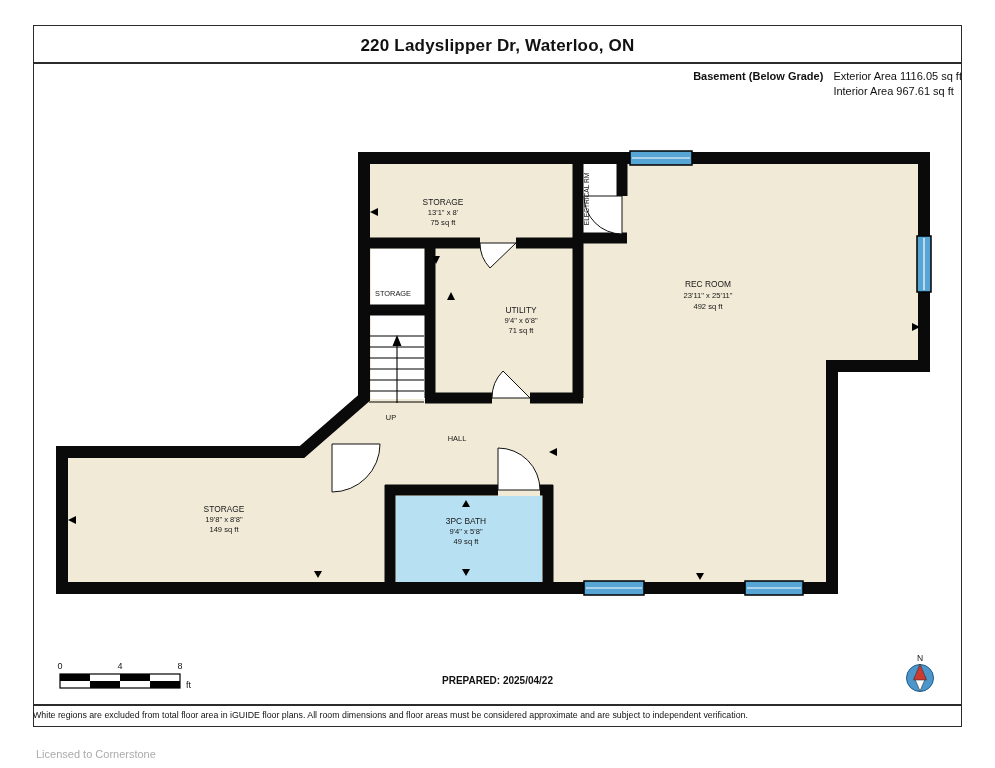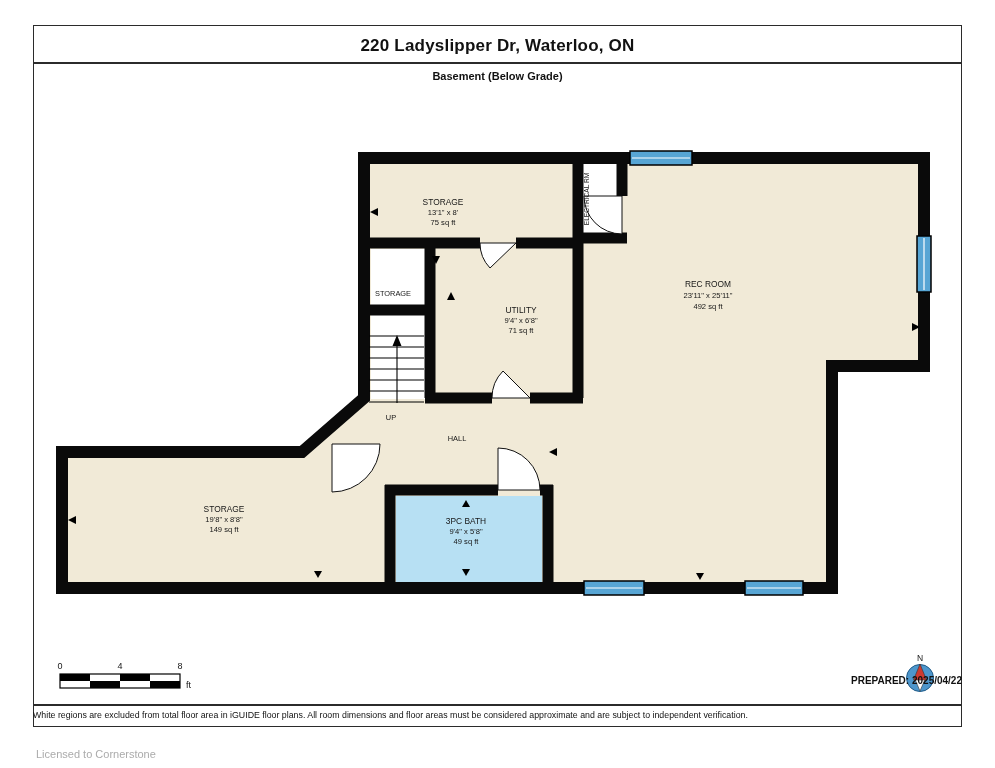--- a/index.html
+++ b/index.html
@@ -9,24 +9,24 @@
   }
   body { background:#fff; font-family:"Liberation Sans", sans-serif; color:#111; }
   .page { position:relative; width:995px; height:768px; background:#fff; overflow:hidden; }
   .frame { position:absolute; left:33px; top:25px; width:929px; height:702px; border:1.5px solid #2b2b2b; }
   .rule { position:absolute; left:33px; width:929px; height:1.5px; background:#2b2b2b; }
   .rule-top { top:62px; }
   .rule-bottom { top:704px; }
   .title { position:absolute; left:33px; top:36px; width:929px; text-align:center;
            font-size:17px; font-weight:bold; letter-spacing:0.2px; }
   .subheader { position:absolute; left:33px; top:69px; width:929px; display:flex;
-               justify-content:center; align-items:flex-start; gap:10px; font-size:11px; line-height:14.5px; }
+               justify-content:flex-end; align-items:flex-start; gap:10px; font-size:11px; line-height:14.5px; }
   .floor-label { font-weight:bold; }
   .areas { display:flex; flex-direction:column; }
-  .prepared { position:absolute; left:33px; top:675px; width:929px; text-align:right;
+  .prepared { position:absolute; left:33px; top:675px; width:929px; text-align:center;
               font-size:10px; font-weight:bold; }
   .disclaimer { position:absolute; left:33px; top:710px; width:929px; text-align:left; font-size:8.8px; }
   .license { position:absolute; left:36px; top:748px; font-size:11px; color:#ababab;text-align:center; }
   svg.plan { position:absolute; left:0; top:0; width:995px; height:768px; }
   svg text { font-family:"Liberation Sans", sans-serif; fill:#161616; }
   .outline { fill:var(--floor-fill); stroke:var(--wall); stroke-width:12; stroke-linejoin:miter; }
   .white-room { fill:#ffffff; }
   .bathfill { fill:var(--bath-fill); }
   .wall { stroke:var(--wall); stroke-width:11; stroke-linecap:butt; }
   .door { fill:#ffffff; stroke:#111; stroke-width:1; }
@@ -48,20 +48,24 @@
 <body>
 
 <div class="page">
 
   <div class="frame"></div>
   <div class="title">220 Ladyslipper Dr, Waterloo, ON</div>
   <div class="rule rule-top"></div>
 
   <div class="subheader">
     <span class="floor-label">Basement (Below Grade)</span>
+    <span class="areas">
+      <span>Exterior Area 1116.05 sq ft</span>
+      <span>Interior Area 967.61 sq ft</span>
+    </span>
   </div>
 
   <svg class="plan" viewBox="0 0 995 768">
 
     <polygon class="outline" points="364,158 924,158 924,366 832,366 832,588 62,588 62,452 302,452 364,398"></polygon>
 
     <rect class="white-room" x="371" y="249" width="54" height="150"></rect>
     <rect class="white-room" x="583" y="164" width="34" height="70"></rect>
 
     <rect class="bathfill" x="396" y="496" width="146" height="86"></rect>

